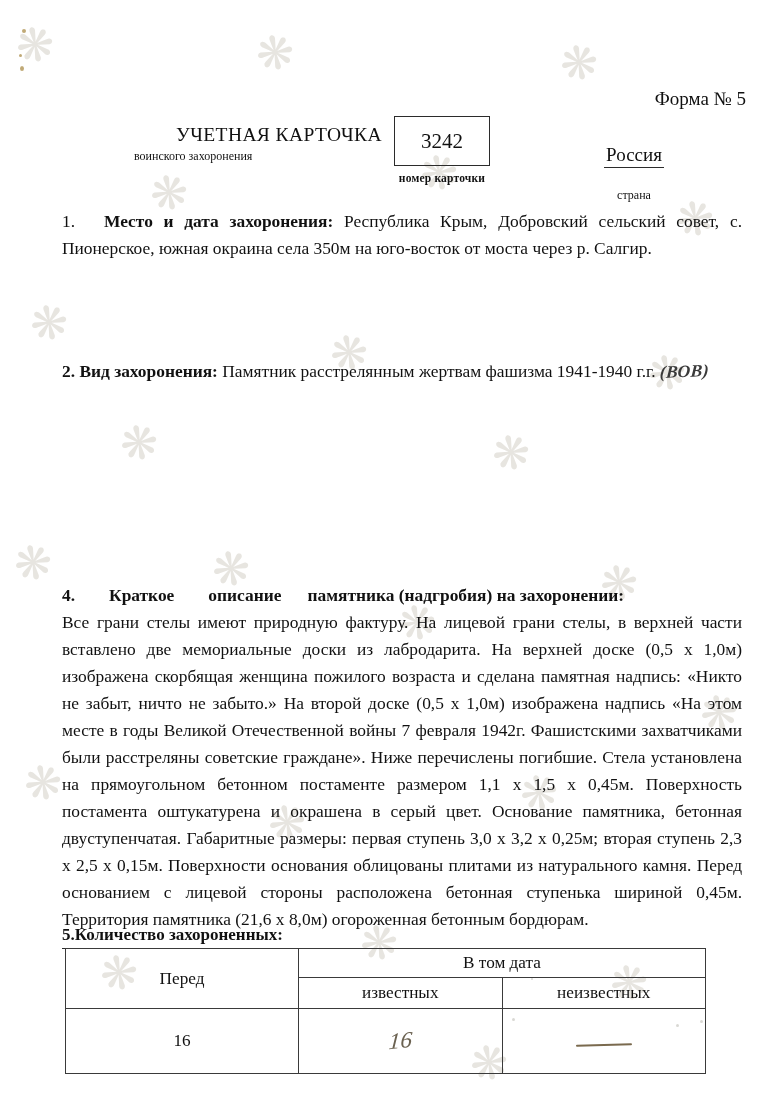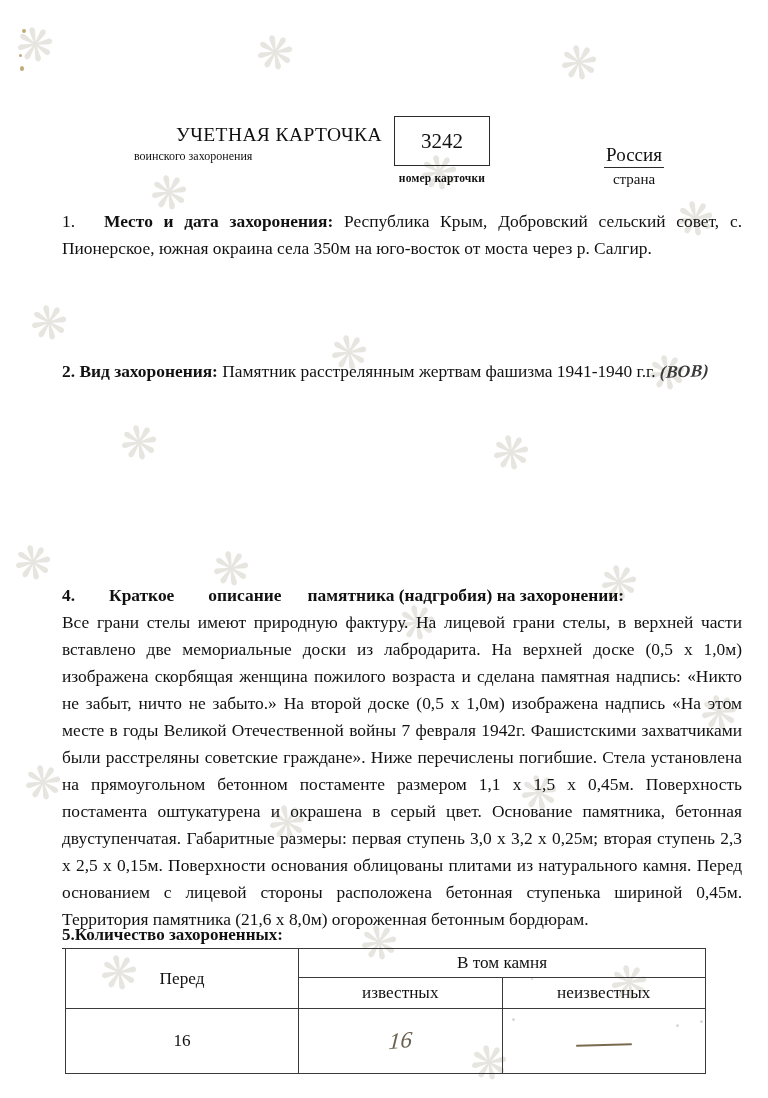--- a/index.html
+++ b/index.html
@@ -104,22 +104,22 @@
     width: 116px;
     text-align: center;
   }
   #country-name {
     font-size: 19px;
     border-bottom: 1.3px solid #2b2b2b;
     display: inline-block;
     padding: 0 2px 1px 2px;
   }
   #country-caption {
-    font-size: 15px;
-    margin-top: 3px;
+    font-size: 12px;
+    margin-top: 20px;
   }
 
   
   .para {
     position: absolute;
     left: 62px;
     width: 680px;
     font-size: 17.4px;
     line-height: 27px;
     text-align: justify;
@@ -235,20 +235,21 @@
   <div class="speck" style="left:19px; top:54px;  width:3px; height:3px;"></div>
   <div class="speck" style="left:20px; top:66px;  width:4px; height:5px;"></div>
   <div class="dust" style="left:512px; top:1018px; width:3px; height:3px;"></div>
   <div class="dust" style="left:676px; top:1024px; width:3px; height:3px;"></div>
   <div class="dust" style="left:700px; top:1020px; width:3px; height:3px;"></div>
   <div class="dust" style="left:531px; top:978px;  width:2px; height:2px;"></div>
 </div>
 
 <div id="page">
 
+  <div class="abs" id="form-no">Форма № 5</div>
 
   <div class="abs" id="card-title">
     <div class="line1">УЧЕТНАЯ КАРТОЧКА</div>
     <div class="line2">воинского захоронения</div>
   </div>
 
   <div class="abs" id="card-number-block">
     <div id="card-number-box">3242</div>
     <div id="card-number-caption">номер карточки</div>
   </div>
@@ -271,21 +272,21 @@
   <div class="para" id="sec4">
     <span id="sec4-head"><span>4.</span><span class="sp"></span><span>Краткое</span><span class="sp"></span><span>описание</span><span class="sp-sm"></span><span>памятника (надгробия) на захоронении:</span></span><span> Все грани стелы имеют природную фактуру. На лицевой грани стелы, в верхней части вставлено две мемориальные доски из лабродарита. На верхней доске (0,5 х 1,0м) изображена скорбящая женщина пожилого возраста и сделана памятная надпись: «Никто не забыт, ничто не забыто.» На второй доске (0,5 х 1,0м) изображена надпись «На этом месте в годы Великой Отечественной войны 7 февраля 1942г. Фашистскими захватчиками были расстреляны советские граждане». Ниже перечислены погибшие. Стела установлена на прямоугольном бетонном постаменте размером 1,1 х 1,5 х 0,45м. Поверхность постамента оштукатурена и окрашена в серый цвет. Основание памятника, бетонная двуступенчатая. Габаритные размеры: первая ступень 3,0 х 3,2 х 0,25м; вторая ступень 2,3 х 2,5 х 0,15м. Поверхности основания облицованы плитами из натурального камня. Перед основанием с лицевой стороны расположена бетонная ступенька шириной 0,45м. Территория памятника (21,6 х 8,0м) огороженная бетонным бордюрам.</span>
   </div>
 
   <div class="abs" id="sec5-title">5.Количество захороненных:</div>
 
   <table id="burials-table">
     <tbody>
         <tr>
       <td class="c-total" rowspan="2" id="cell-total-label">Перед</td>
-      <td colspan="2" id="cell-inclusive">В том камня</td>
+      <td colspan="2" id="cell-inclusive">В том дата</td>
     </tr>
     <tr>
       <td class="c-known" id="cell-known-label">известных</td>
       <td class="c-unknown" id="cell-unknown-label">неизвестных</td>
     </tr>
     <tr>
       <td id="cell-total-value">16</td>
       <td id="cell-known-value"><span class="hand-num">16</span></td>
       <td id="cell-unknown-value"><span class="hand-dash"></span></td>
     </tr>

